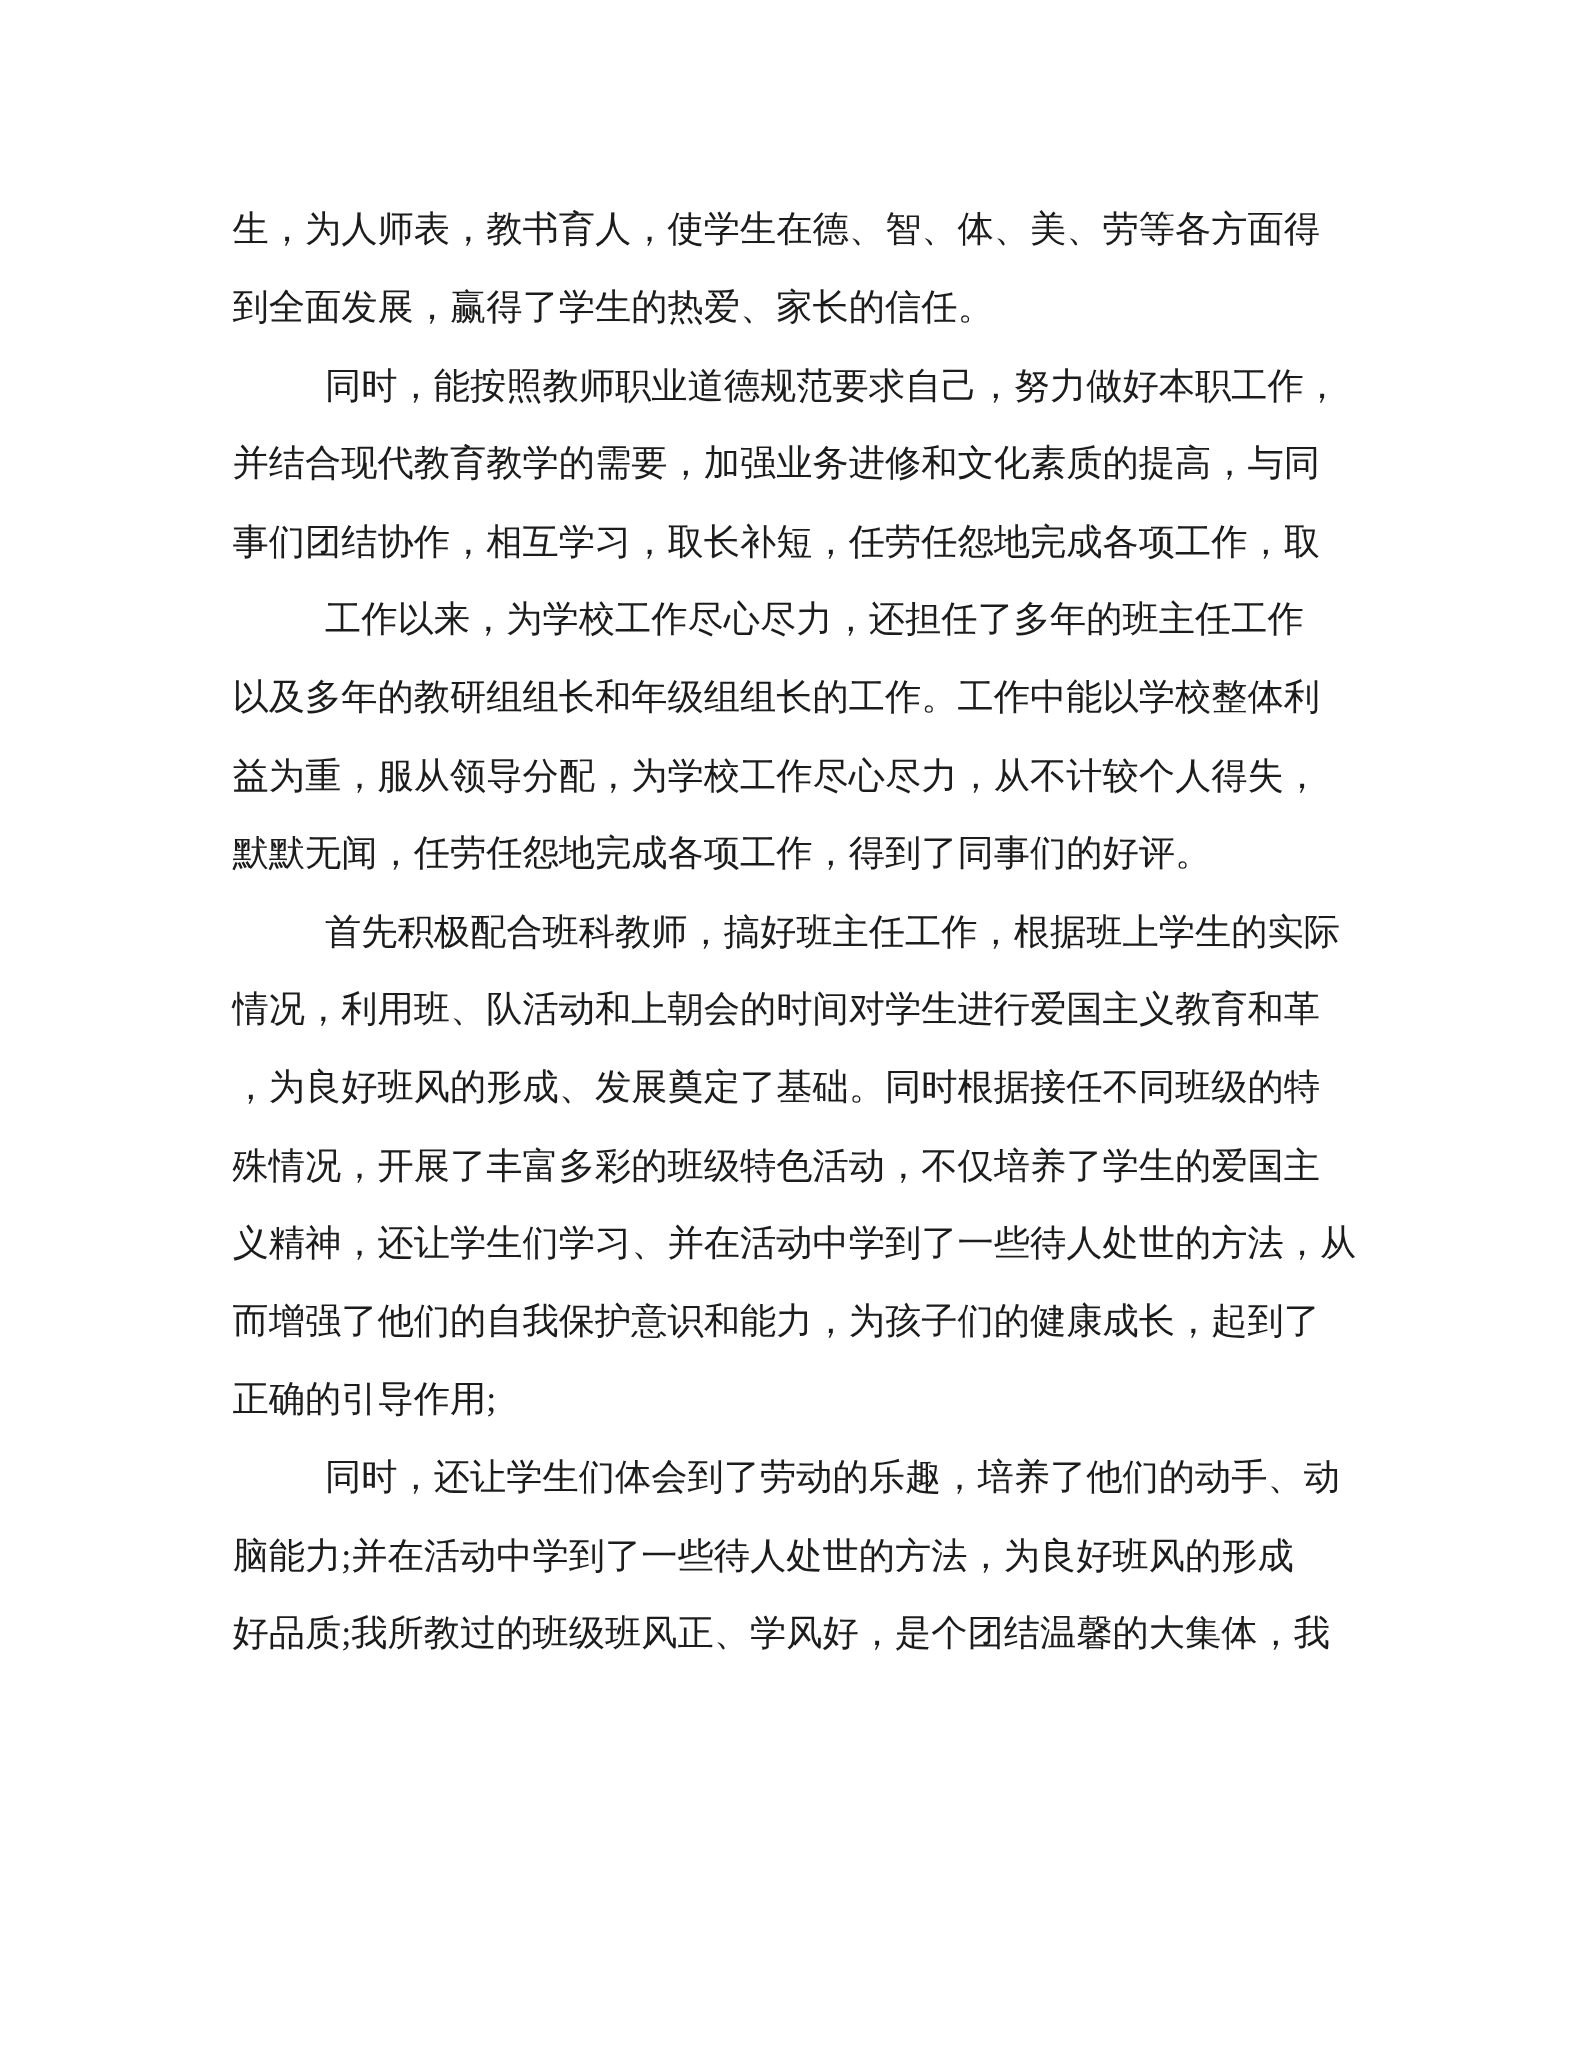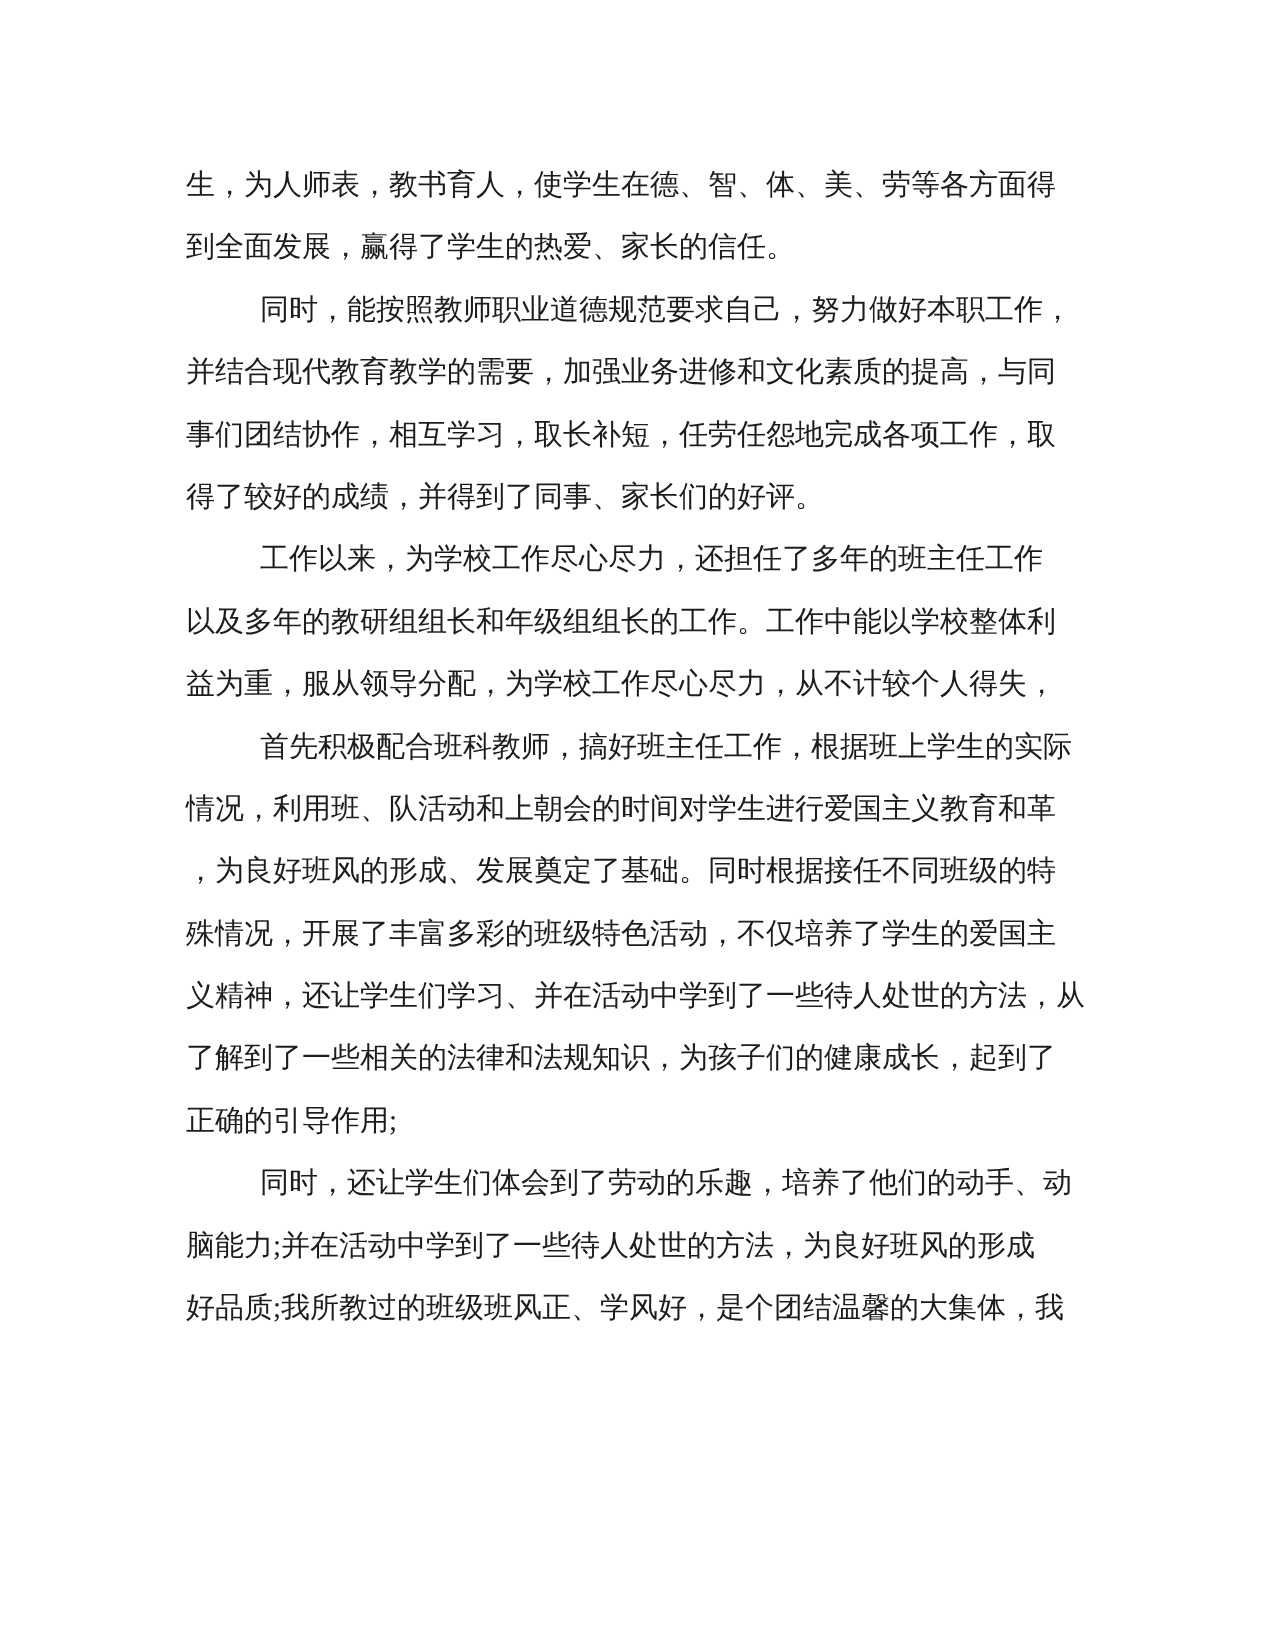--- a/index.html
+++ b/index.html
@@ -37,28 +37,28 @@
 </head>
 <body>
 
 <div class="page" style="background: rgb(255, 255, 255);">
   <div class="text-block" id="text-block" style="color: rgb(28, 28, 28);">
       <div class="line">生，为人师表，教书育人，使学生在德、智、体、美、劳等各方面得</div>
       <div class="line">到全面发展，赢得了学生的热爱、家长的信任。</div>
       <div class="line indent">同时，能按照教师职业道德规范要求自己，努力做好本职工作，</div>
       <div class="line">并结合现代教育教学的需要，加强业务进修和文化素质的提高，与同</div>
       <div class="line">事们团结协作，相互学习，取长补短，任劳任怨地完成各项工作，取</div>
-      <div class="line">得了较好的成绩，并得到了同事、家长们的好评。</div>
       <div class="line indent">工作以来，为学校工作尽心尽力，还担任了多年的班主任工作</div>
       <div class="line">以及多年的教研组组长和年级组组长的工作。工作中能以学校整体利</div>
       <div class="line">益为重，服从领导分配，为学校工作尽心尽力，从不计较个人得失，</div>
+      <div class="line">默默无闻，任劳任怨地完成各项工作，得到了同事们的好评。</div>
       <div class="line indent">首先积极配合班科教师，搞好班主任工作，根据班上学生的实际</div>
       <div class="line">情况，利用班、队活动和上朝会的时间对学生进行爱国主义教育和革</div>
       <div class="line">，为良好班风的形成、发展奠定了基础。同时根据接任不同班级的特</div>
       <div class="line">殊情况，开展了丰富多彩的班级特色活动，不仅培养了学生的爱国主</div>
       <div class="line">义精神，还让学生们学习、并在活动中学到了一些待人处世的方法，从</div>
-      <div class="line">了解到了一些相关的法律和法规知识，为孩子们的健康成长，起到了</div>
+      <div class="line">而增强了他们的自我保护意识和能力，为孩子们的健康成长，起到了</div>
       <div class="line">正确的引导作用;</div>
       <div class="line indent">同时，还让学生们体会到了劳动的乐趣，培养了他们的动手、动</div>
       <div class="line">脑能力;并在活动中学到了一些待人处世的方法，为良好班风的形成</div>
       <div class="line">好品质;我所教过的班级班风正、学风好，是个团结温馨的大集体，我</div>
     </div>
 </div>
 
 </body></html>

